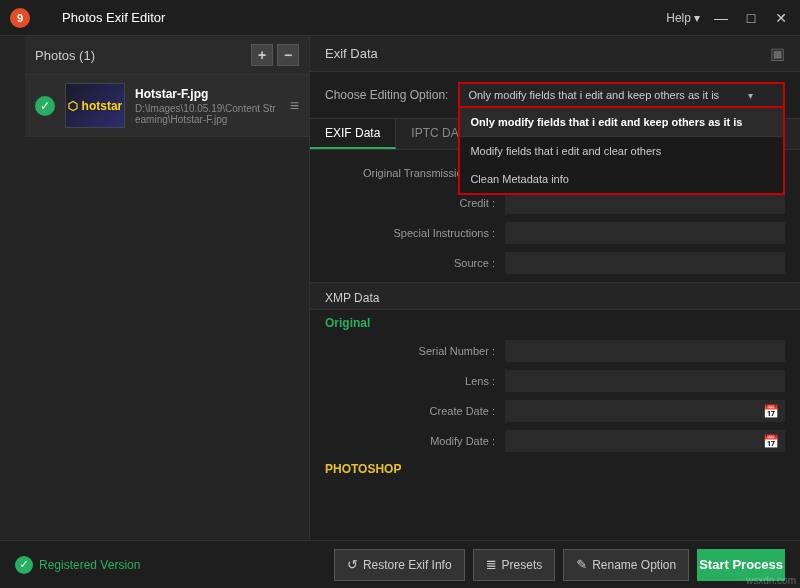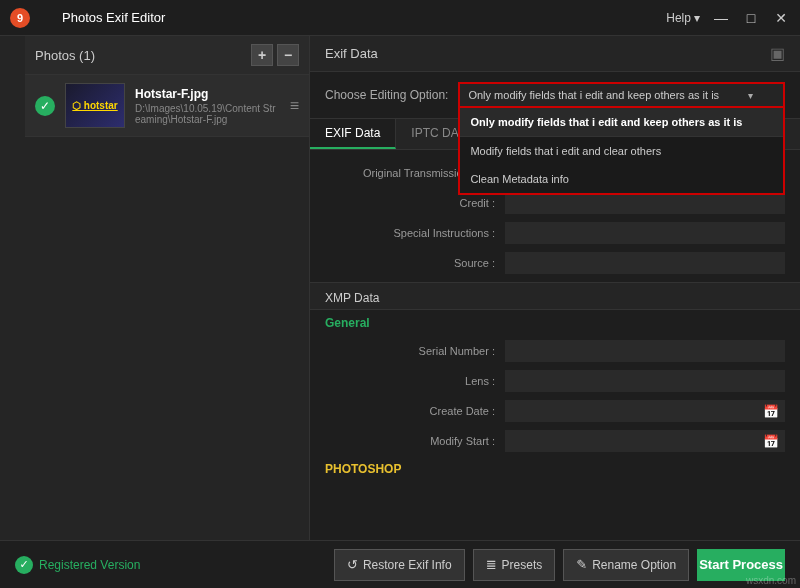--- a/index.html
+++ b/index.html
@@ -442,21 +442,21 @@
       <div class="photos-btns">
         <div class="icon-btn">+</div>
         <div class="icon-btn">−</div>
       </div>
     </div>
 
     <div class="photo-item">
       <div class="check-circle">✓</div>
       <div class="photo-thumb">
         <div class="hotstar-logo">
-          <span style="color:#ffd700; font-size:10px; font-weight:bold;text-decoration:underline;">⬡ hotstar</span>
+          <span style="color:#ffd700; font-size:12px; font-weight:bold;">⬡ hotstar</span>
         </div>
       </div>
       <div class="photo-info">
         <div class="photo-name">Hotstar-F.jpg</div>
         <div class="photo-path">D:\Images\10.05.19\Content Streaming\Hotstar-F.jpg</div>
       </div>
       <div class="list-menu-icon">≡</div>
     </div>
   </div>
 
@@ -500,39 +500,39 @@
         <span class="field-label">Special Instructions :</span>
         <input class="field-input" type="text" value="" style="">
       </div>
       <div class="field-row">
         <span class="field-label">Source :</span>
         <input class="field-input" type="text" value="" style="">
       </div>
 
       <div class="section-header">XMP Data</div>
 
-      <div class="section-label-green">General</div>
+      <div class="section-label-green">Original</div>
 
       <div class="field-row">
         <span class="field-label">Serial Number :</span>
         <input class="field-input" type="text" value="" style="">
       </div>
       <div class="field-row">
         <span class="field-label">Lens :</span>
         <input class="field-input" type="text" value="" style="">
       </div>
       <div class="field-row">
         <span class="field-label">Create Date :</span>
         <div class="field-input-calendar">
           <input style="flex: 1 1 0%; background: transparent; border: none; color: rgb(204, 204, 204); font-size: 11px; outline: none;" type="text" value="">
           <span class="calendar-icon">📅</span>
         </div>
       </div>
       <div class="field-row">
-        <span class="field-label">Modify Start :</span>
+        <span class="field-label">Modify Date :</span>
         <div class="field-input-calendar">
           <input style="flex: 1 1 0%; background: transparent; border: none; color: rgb(204, 204, 204); font-size: 11px; outline: none;" type="text" value="">
           <span class="calendar-icon">📅</span>
         </div>
       </div>
 
       <div class="photoshop-label">PHOTOSHOP</div>
     </div>
   </div>
 </div>

